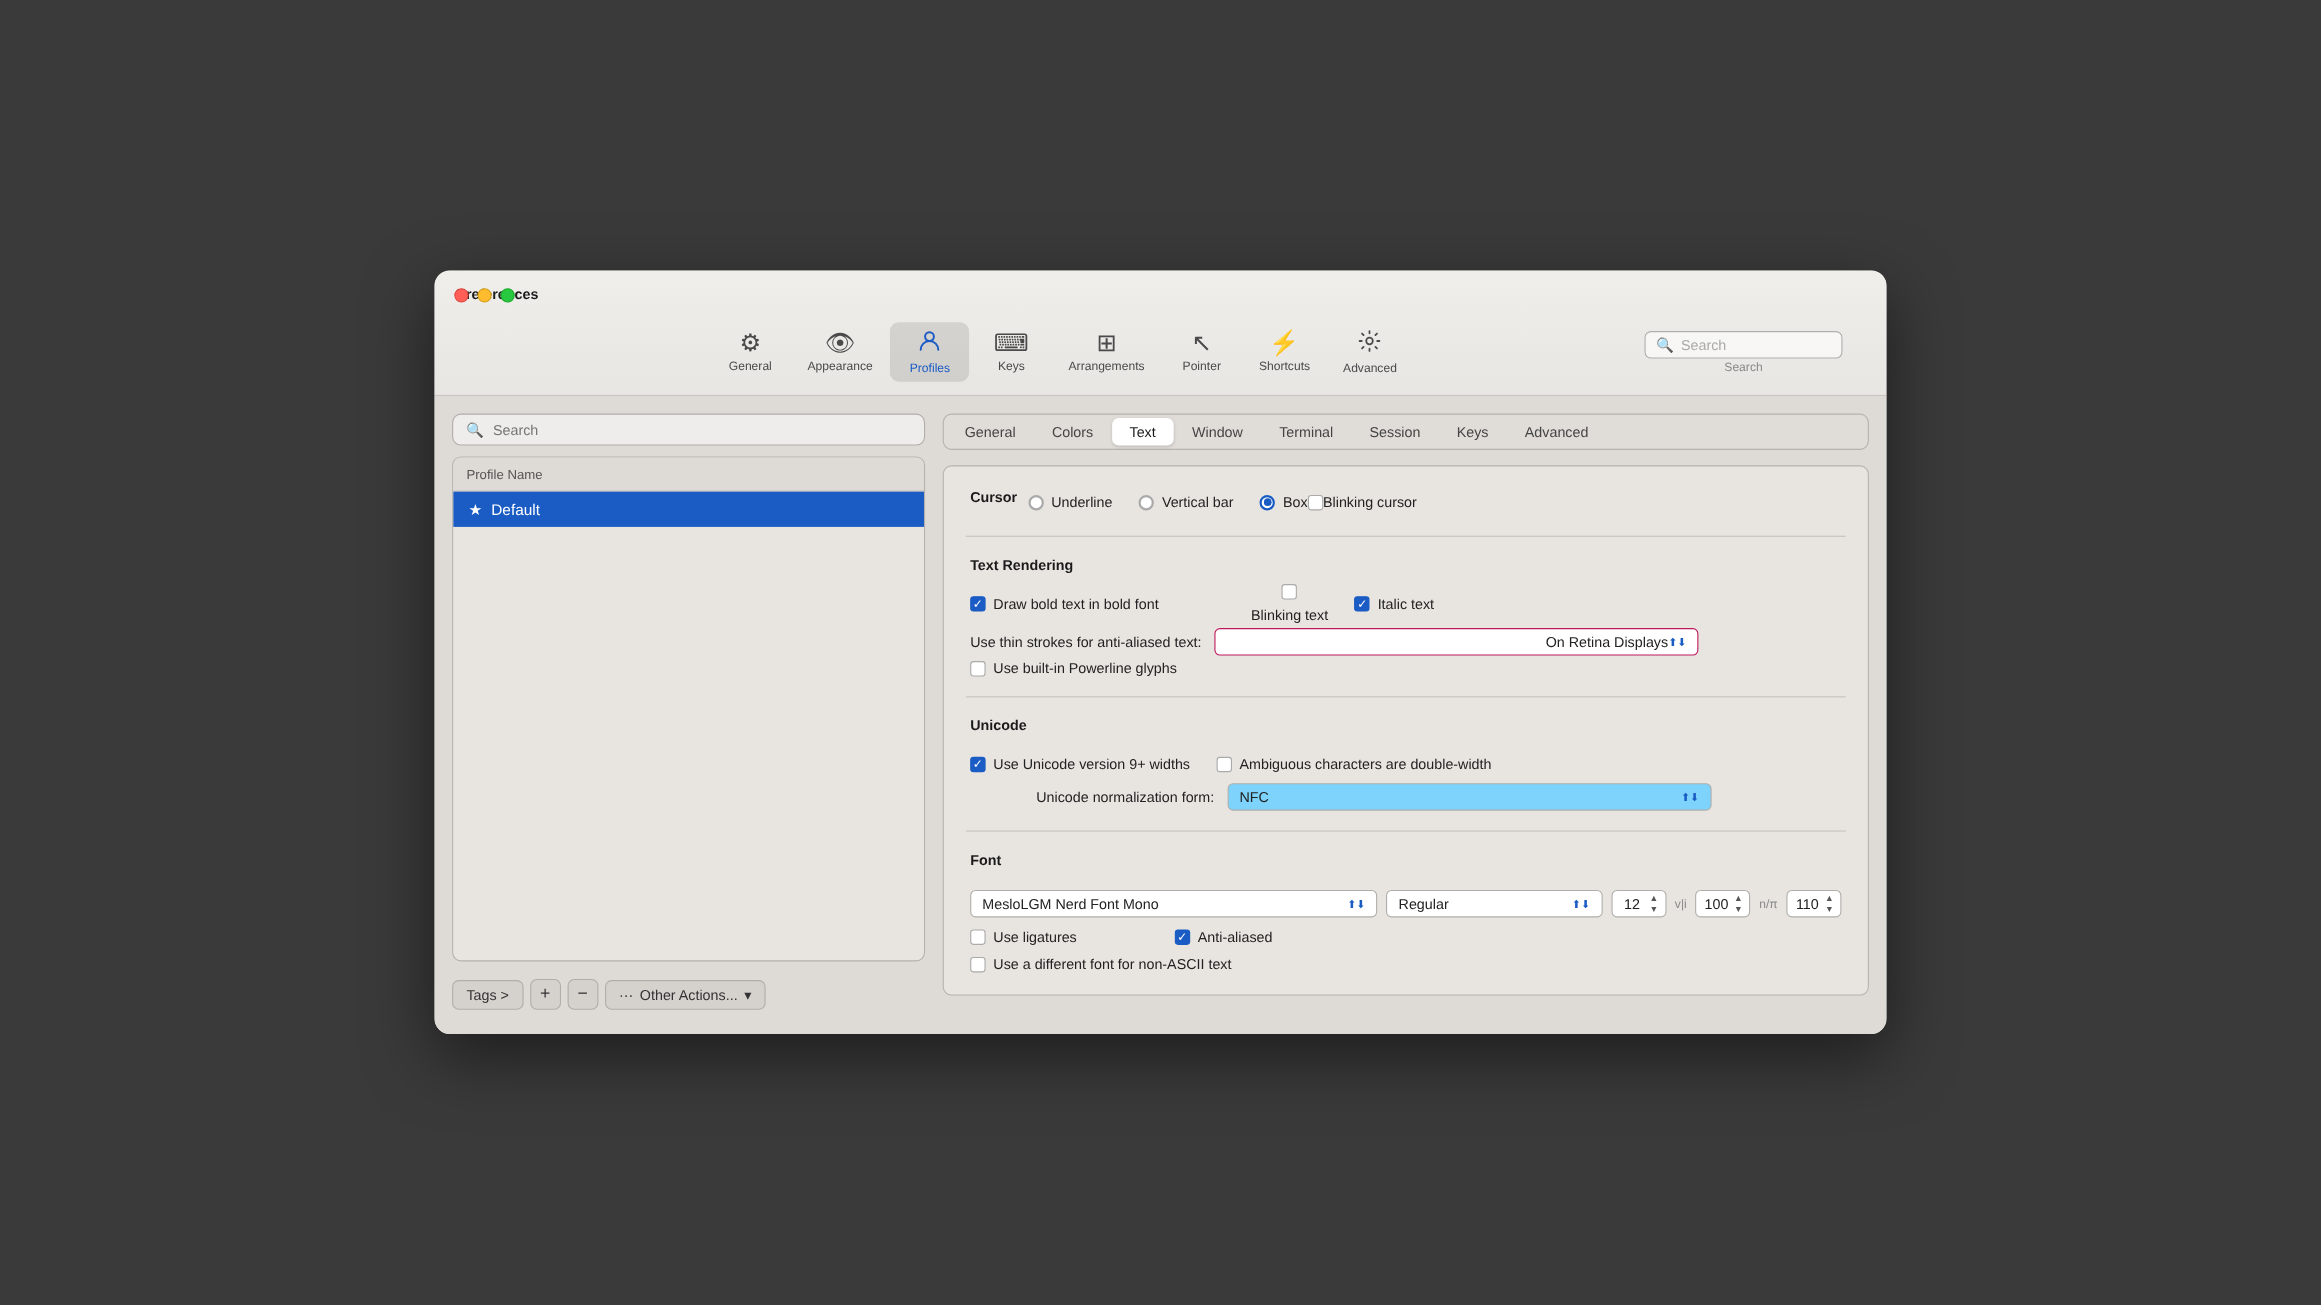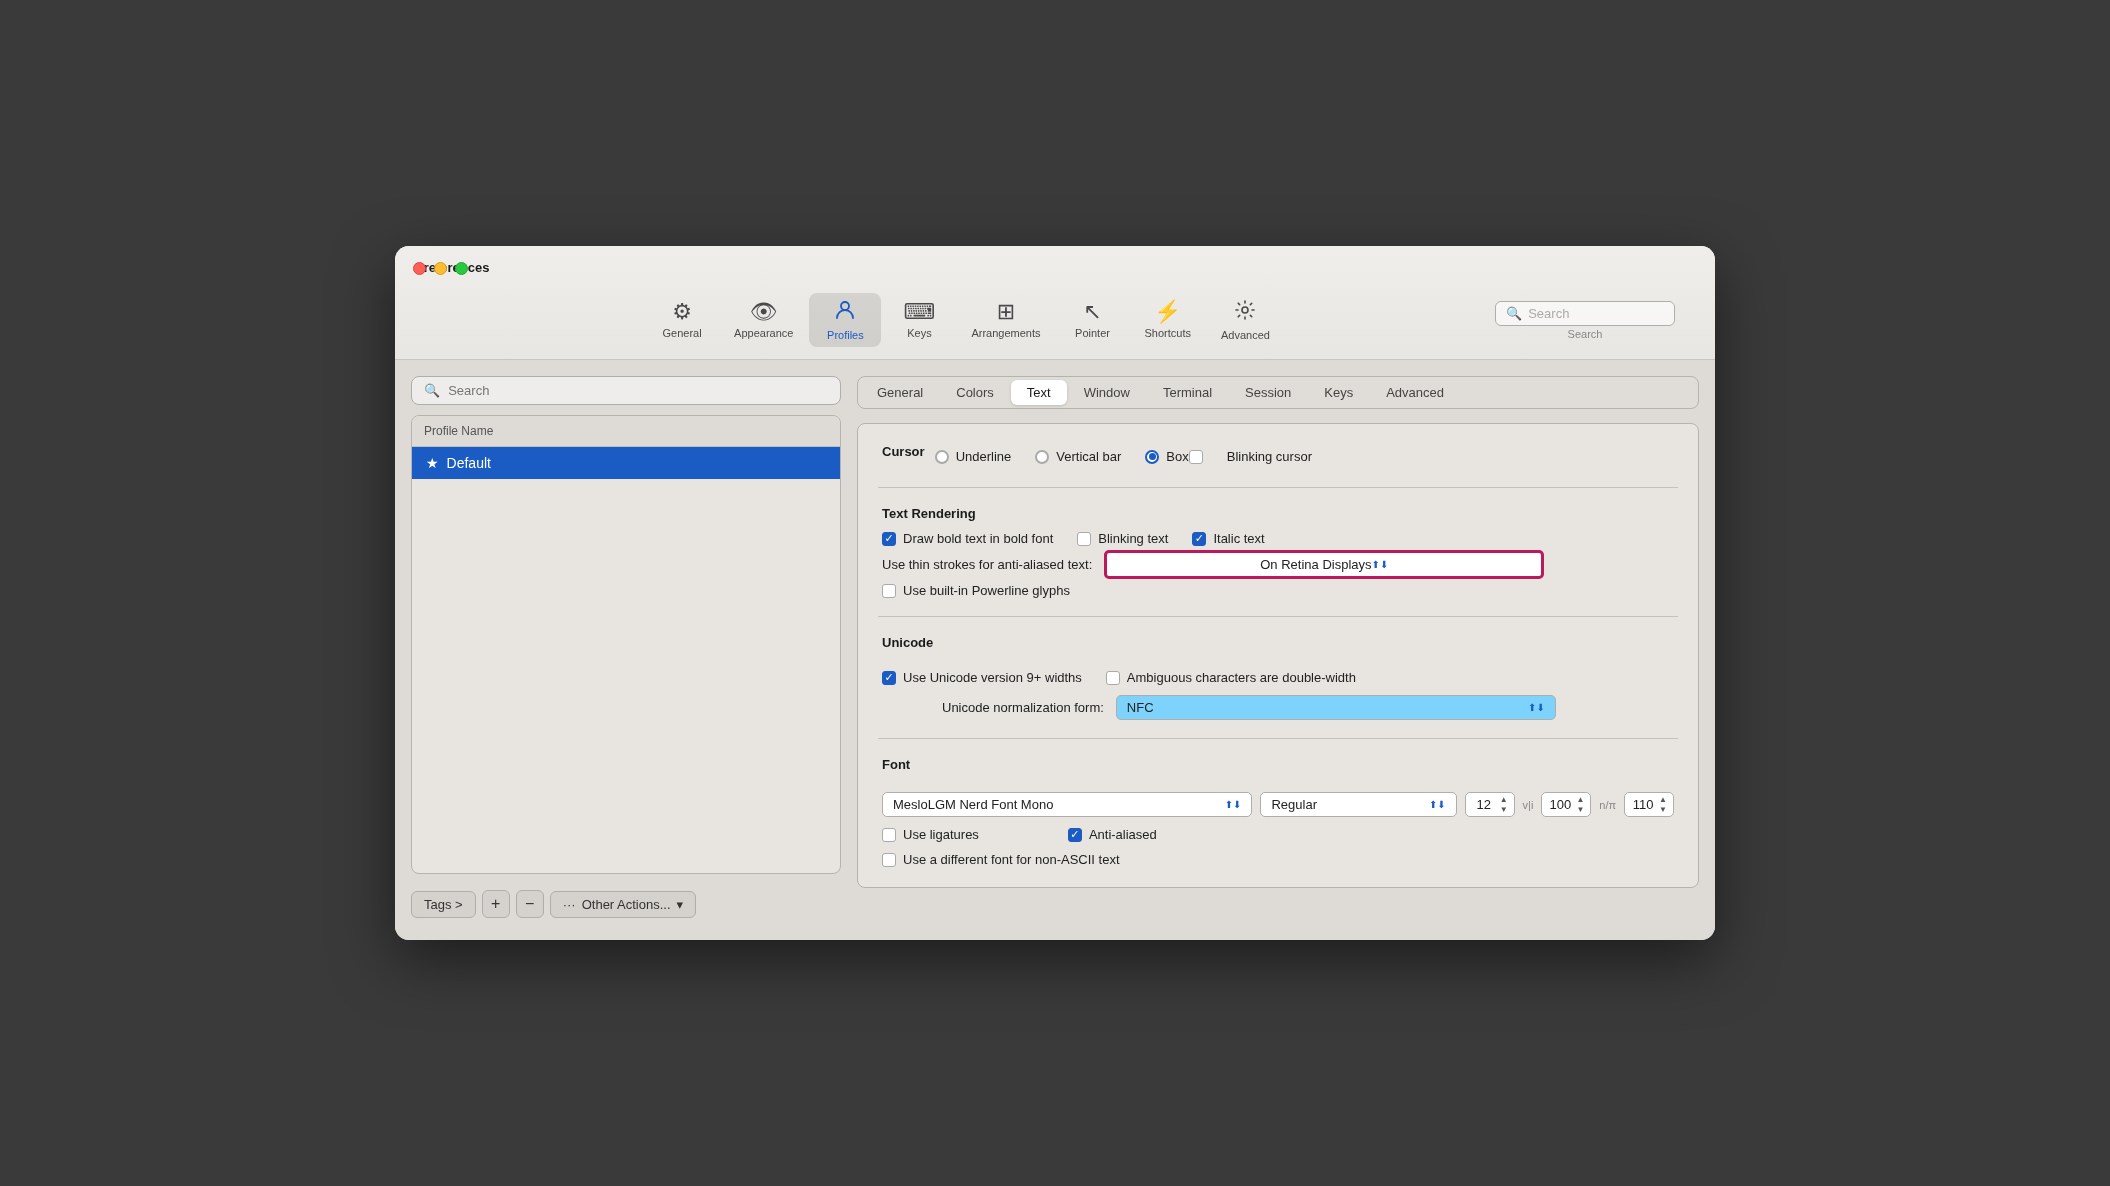--- a/index.html
+++ b/index.html
@@ -288,21 +288,21 @@
     .radio-circle.checked::after {
       content: '';
       width: 7px;
       height: 7px;
       border-radius: 50%;
       background: #1a5bc4;
     }
     .blinking-cursor-row {
       display: flex;
       align-items: center;
-      gap: 24px;
+      gap: 0;
       font-size: 13px;
       color: #222;
       margin-left: auto;
     }
     .cursor-section {
       display: flex;
       gap: 10px;
     }
     .cursor-row {
       display: flex;
@@ -345,28 +345,28 @@
       gap: 12px;
       margin-top: 4px;
     }
     .thin-strokes-label {
       font-size: 13px;
       color: #222;
       white-space: nowrap;
     }
     .select-box {
       background: white;
-      border: 3px solid #be185d;
+      border: 1px solid #be185d;
       border-radius: 5px;
       padding: 4px 10px;
       font-size: 13px;
       color: #222;
       display: flex;
       align-items: center;
-      justify-content: center;
+      justify-content: flex-end;
       cursor: pointer;
       flex: 1;
       max-width: 440px;
     }
     .select-arrows {
       font-size: 10px;
       color: #1a5bc4;
     }
     .powerline-row {
       display: flex;
@@ -614,21 +614,21 @@
 
         <div class="separator"></div>
 
         <div>
           <div class="section-title">Text Rendering</div>
           <div class="checkboxes-row">
             <label class="checkbox-item">
               <div class="checkbox-box checked">✓</div>
               <span>Draw bold text in bold font</span>
             </label>
-            <label class="checkbox-item" style="">
+            <label class="checkbox-item" style="margin-left:60px;flex-direction:column;">
               <div class="checkbox-box"></div>
               <span>Blinking text</span>
             </label>
             <label class="checkbox-item">
               <div class="checkbox-box checked">✓</div>
               <span>Italic text</span>
             </label>
           </div>
           <div class="thin-strokes-row">
             <span class="thin-strokes-label">Use thin strokes for anti-aliased text:</span>

